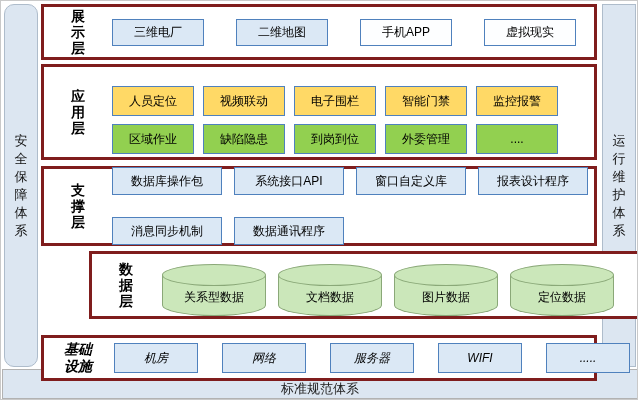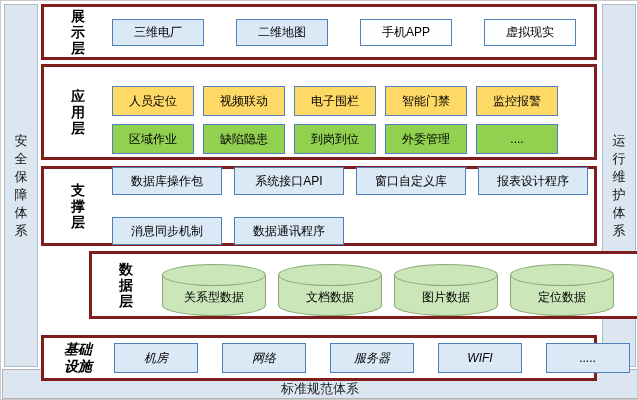--- a/index.html
+++ b/index.html
@@ -8,21 +8,21 @@
   .page {
     position:relative; width:638px; height:400px;
     background:#ffffff; border:1px solid #c9c9c9; overflow:hidden;
   }
   
   .vbar {
     position:absolute; top:3px; width:34px; height:363px;
     background:#dce6f1; border:1px solid #aebccb;
     display:flex; align-items:center; justify-content:center;
   }
-  .vbar.left  { left:3px; }
+  .vbar.left  { left:3px;border-radius:10px; }
   .vbar.right { left:601px; }
   .vtext {
     display:block; width:14px; font-size:13px; line-height:18px;
     text-align:center; word-break:break-all; color:#111;
   }
   
   .hbar {
     position:absolute; left:1px; top:368px; width:636px; height:30px;
     background:#dce6f1; border:1px solid #b2b2b2;
     display:flex; align-items:flex-end; justify-content:center;

